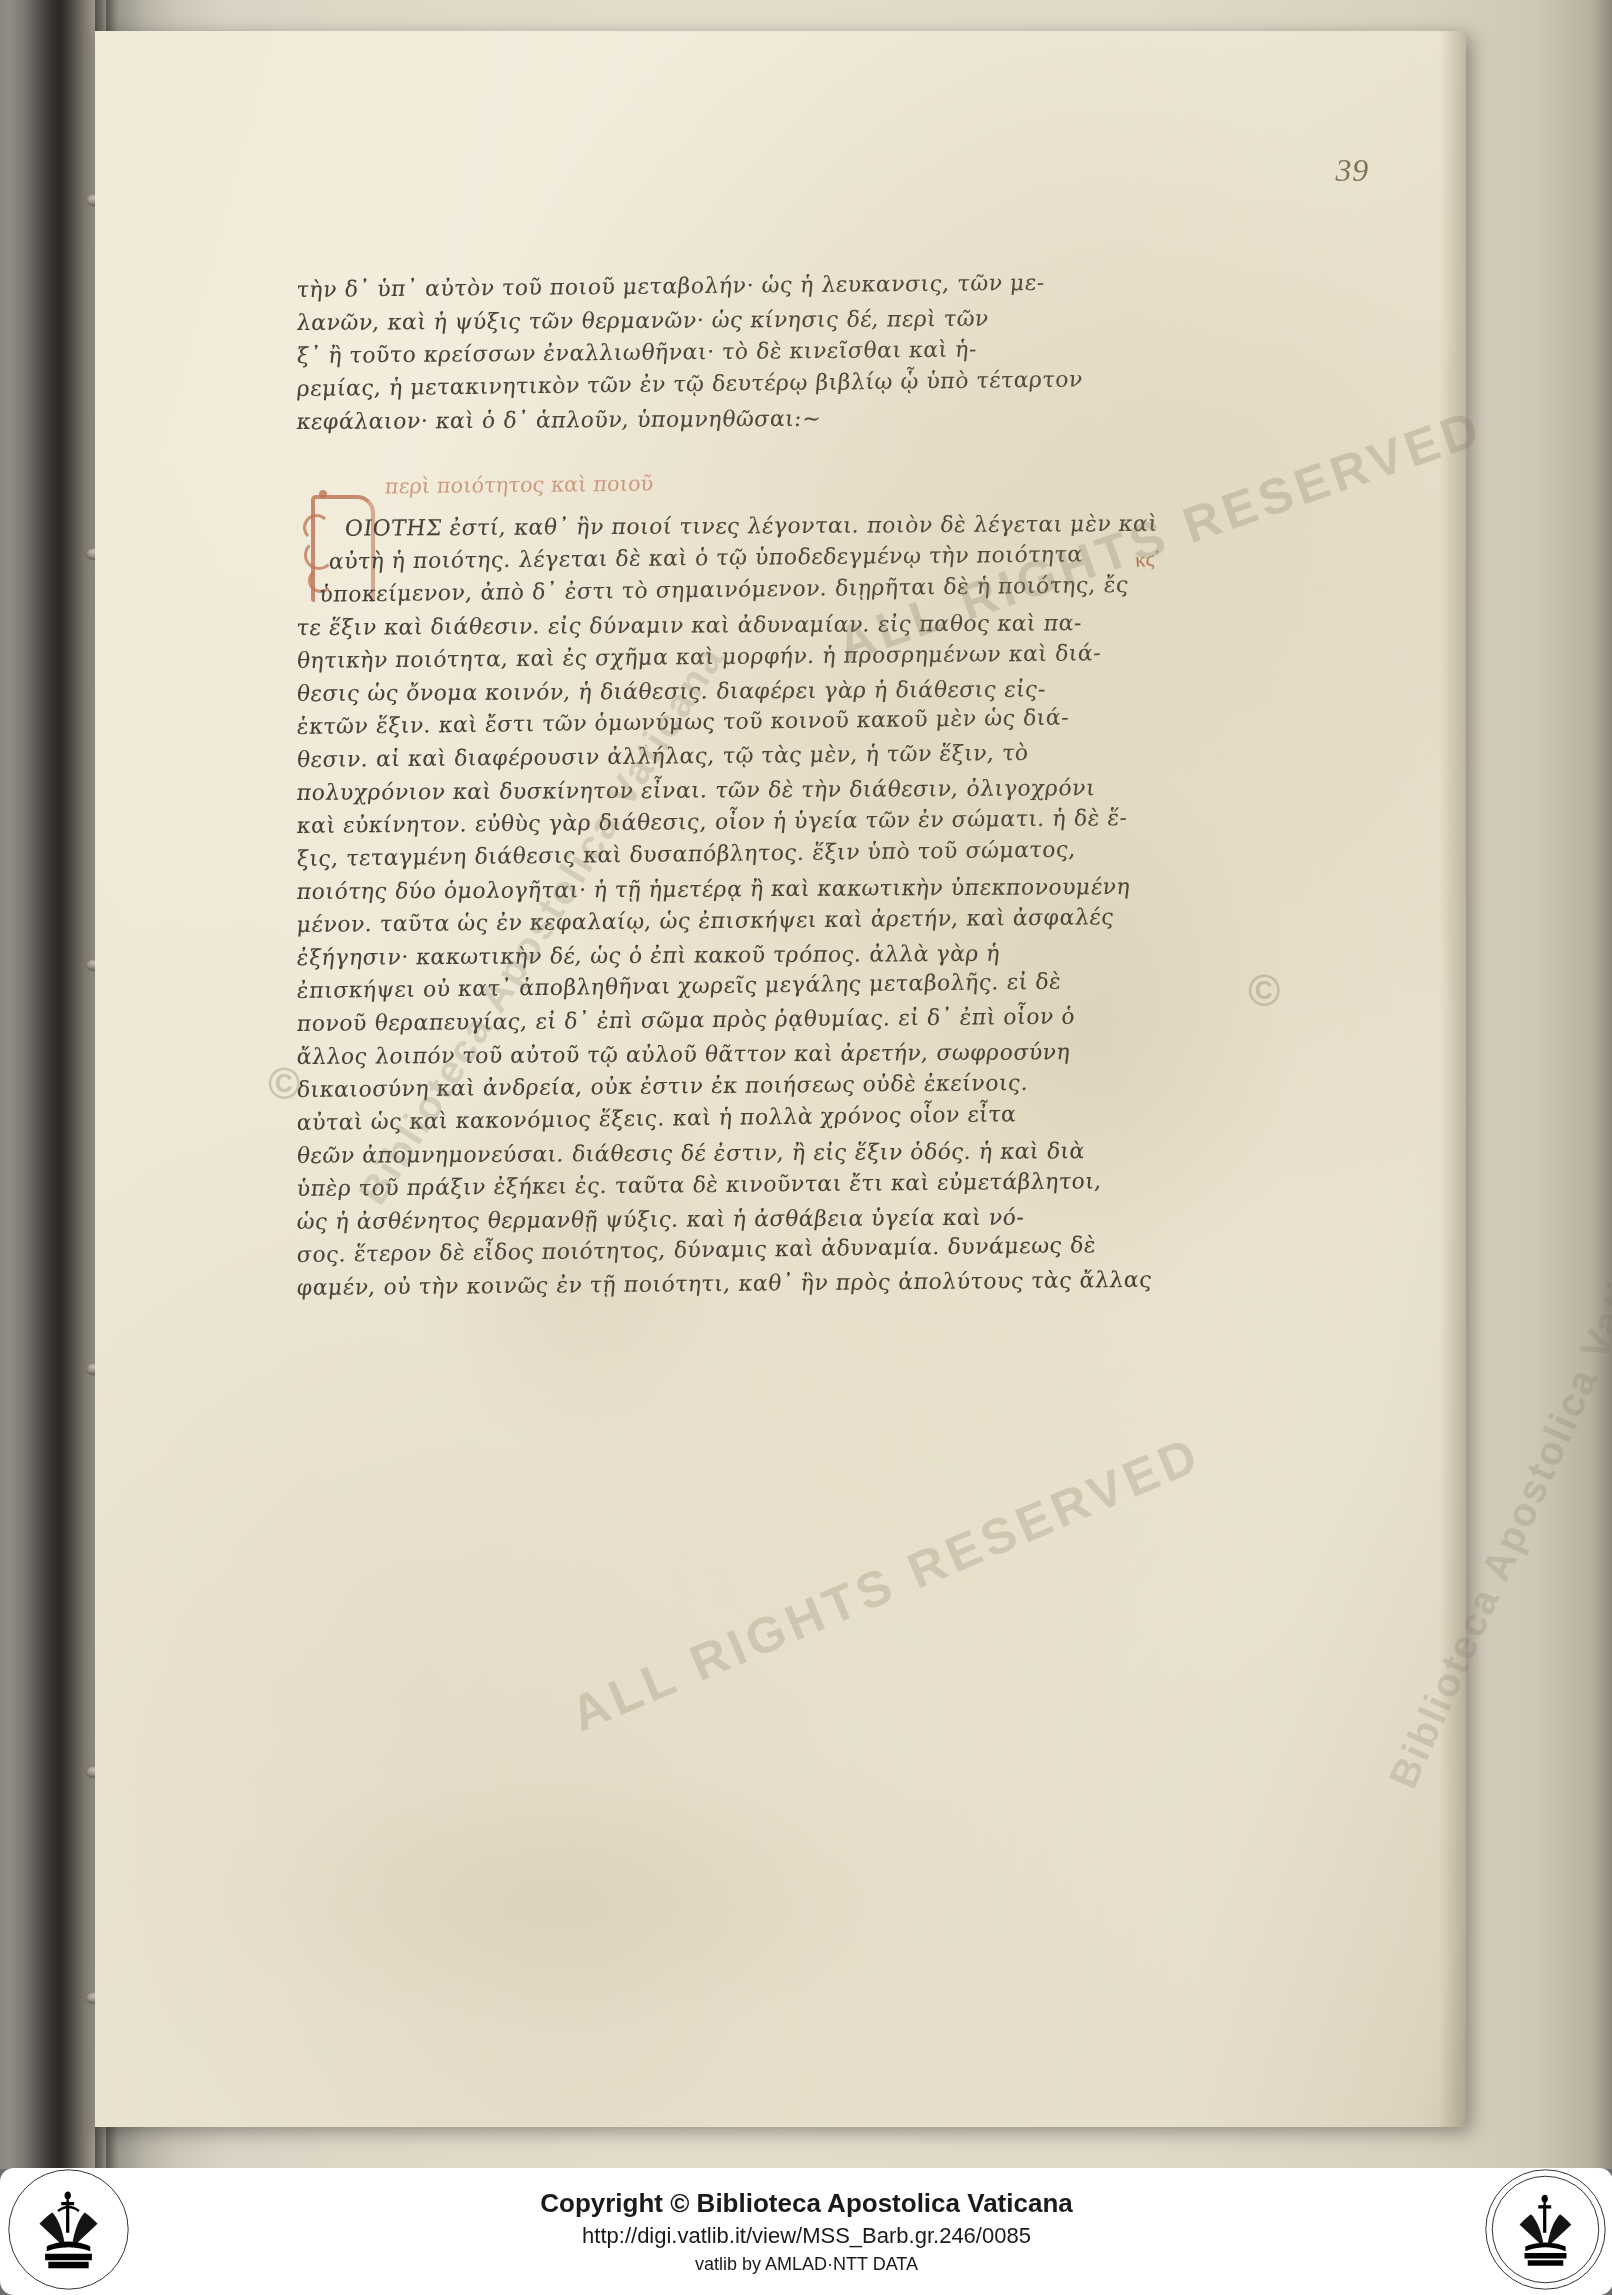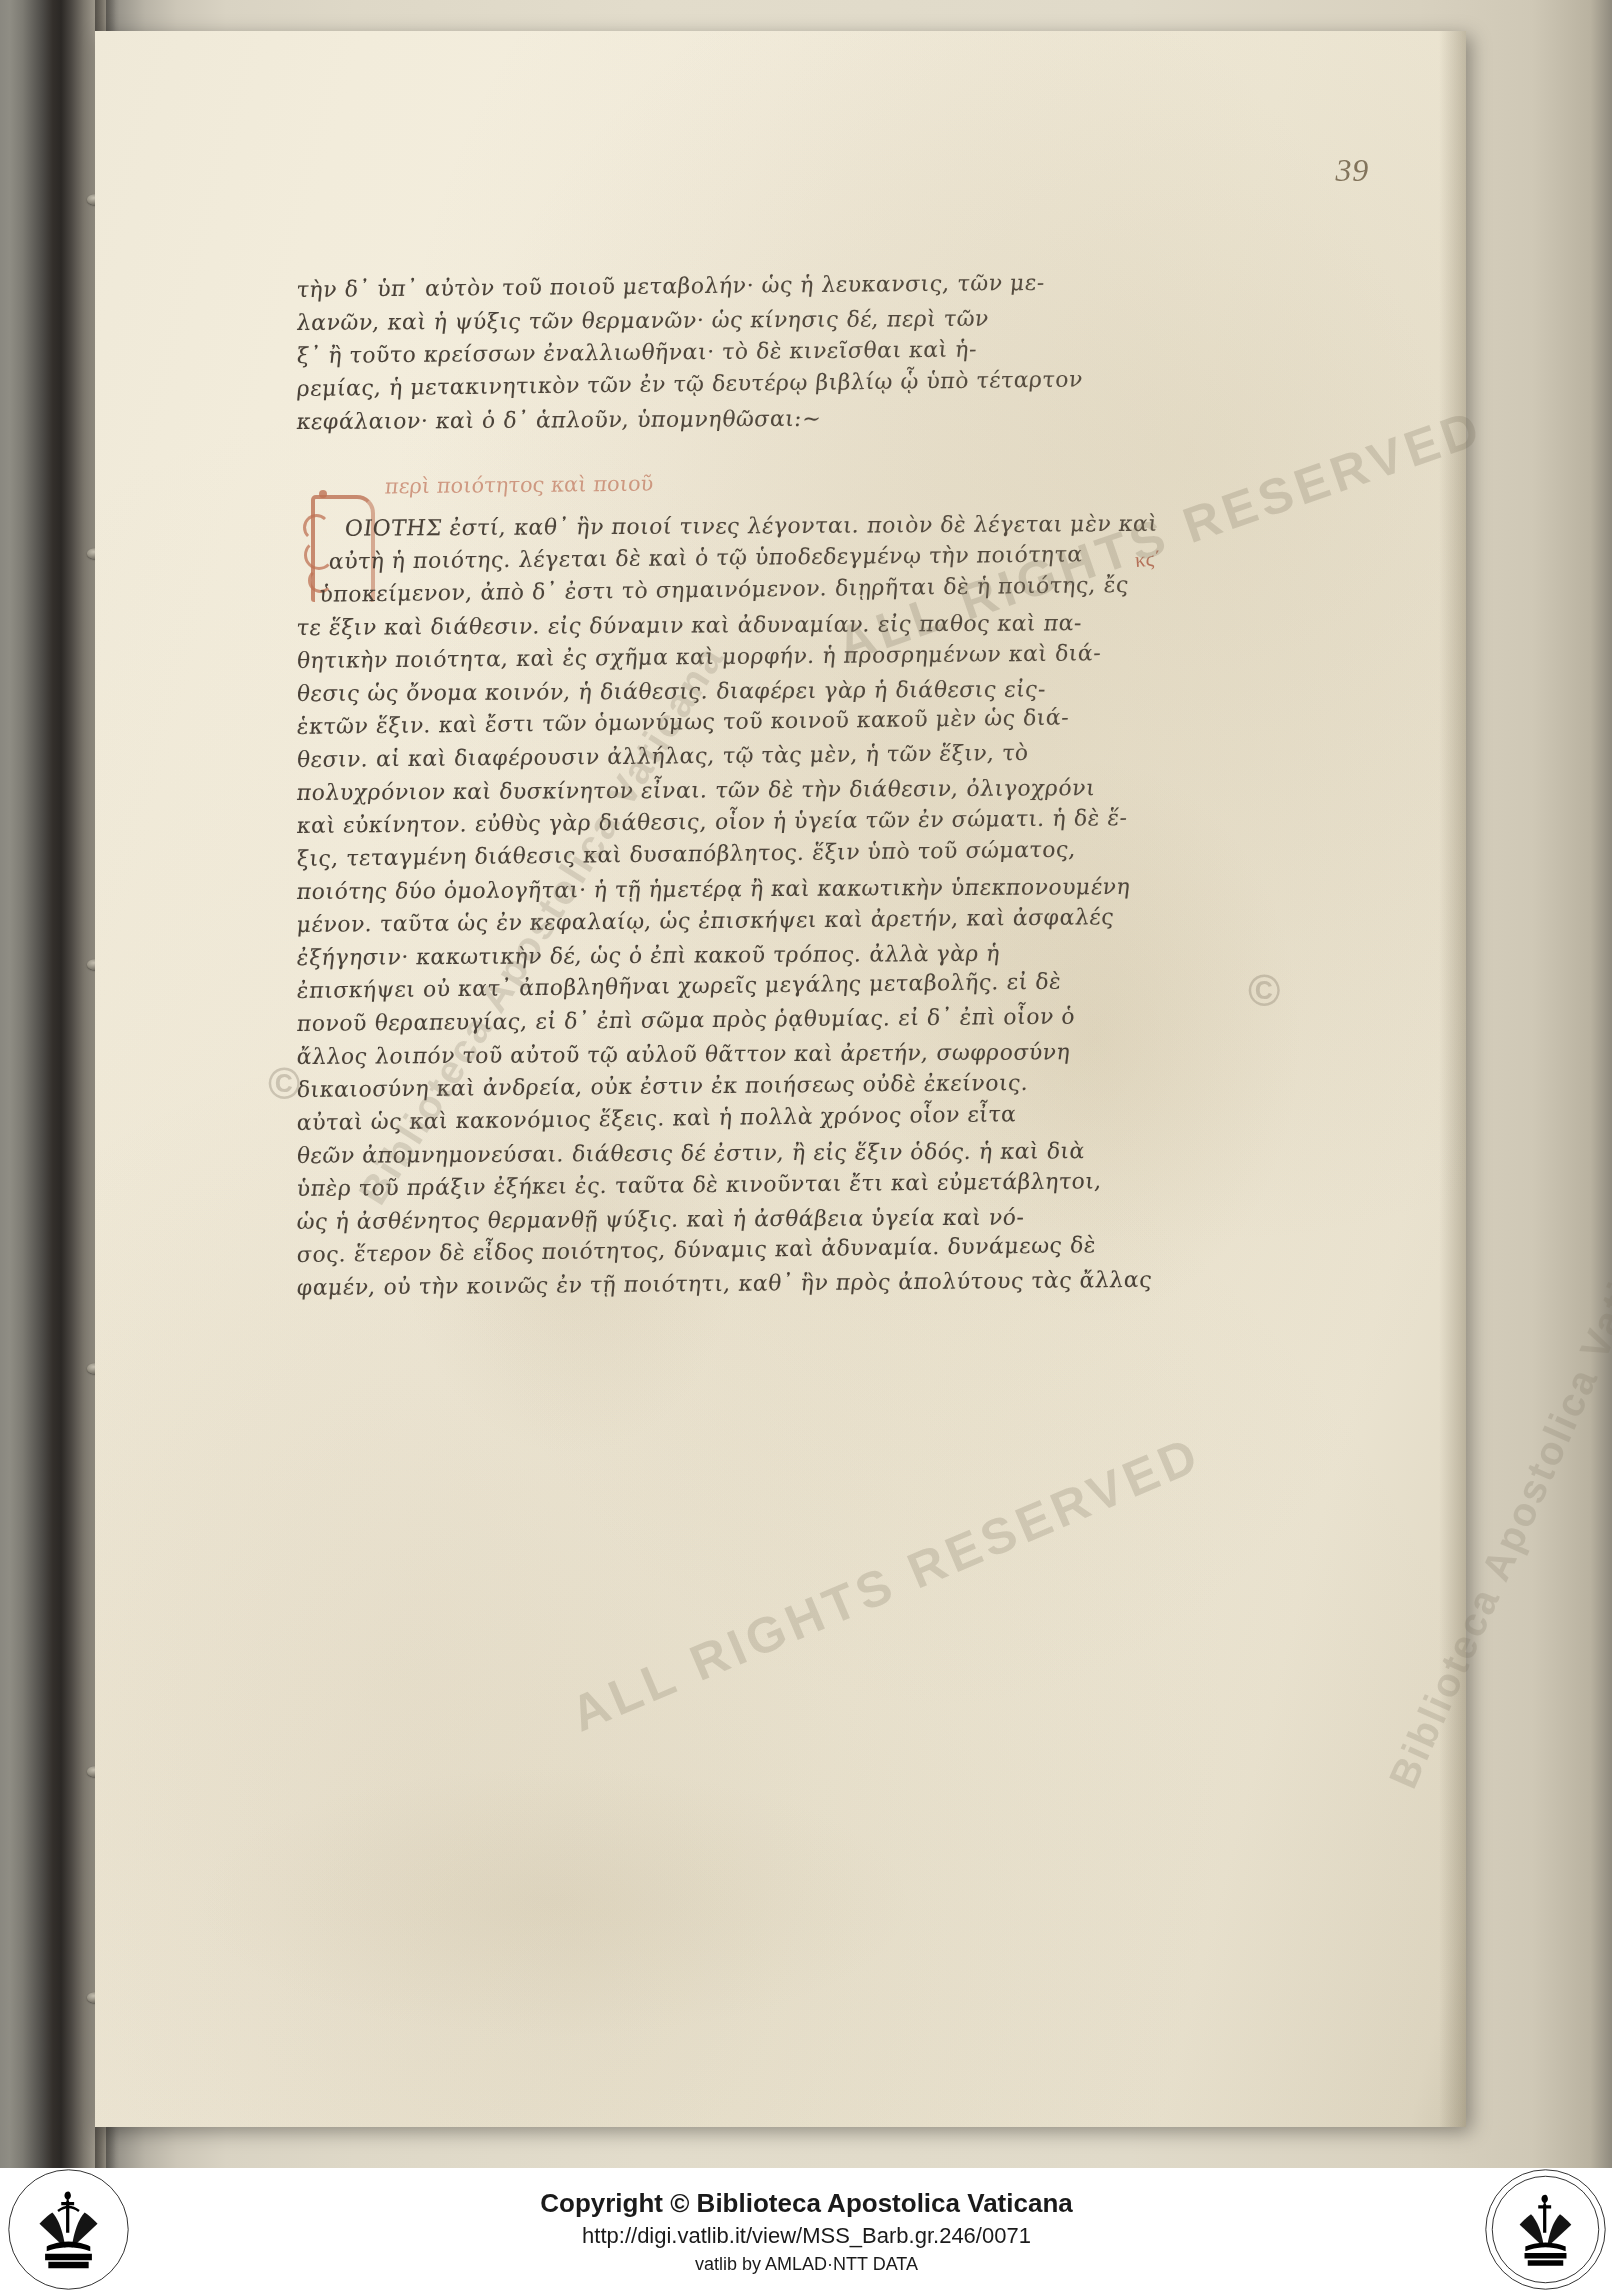--- a/index.html
+++ b/index.html
@@ -238,20 +238,21 @@
   #footer {
     position: absolute;
     left: 0;
     bottom: 0;
     width: 1613px;
     height: 127px;
     background: #ffffff;
     display: flex;
     align-items: center;
     justify-content: center;
+    border-radius: 14px;
   }
   #footer-center {
     text-align: center;
     color: #1a1a1a;
   }
   #footer-copy {
     font-size: 26px;
     font-weight: 700;
     line-height: 34px;
   }
@@ -382,21 +383,21 @@
         </g>
         <g fill="none" stroke="#000" stroke-width="3">
           <path d="M62 52 q13 -10 26 0"></path>
         </g>
       </svg>
       <div class="crest-text" style="opacity:0;">BIBLIOTECA APOSTOLICA VATICANA</div>
     </div>
 
     <div id="footer-center">
       <div id="footer-copy">Copyright © Biblioteca Apostolica Vaticana</div>
-      <div id="footer-url">http://digi.vatlib.it/view/MSS_Barb.gr.246/0071</div>
+      <div id="footer-url">http://digi.vatlib.it/view/MSS_Barb.gr.246/0085</div>
       <div id="footer-powered">vatlib by AMLAD·NTT DATA</div>
     </div>
 
     <div class="crest" id="crest-right">
       <svg width="121" height="121" viewBox="0 0 150 150" aria-hidden="true">
         <circle cx="75" cy="75" r="74" fill="#ffffff" stroke="#000" stroke-width="1"></circle>
         <circle cx="75" cy="75" r="66" fill="none" stroke="#000" stroke-width="1"></circle>
         <g fill="#000">
           <path d="M75 32 c-3 0 -5 2 -5 5 0 2 1 4 3 5 l-1 3 -6 0 0 4 6 0 0 30 4 0 0 -30 6 0 0 -4 -6 0 -1 -3 c2 -1 3 -3 3 -5 0 -3 -2 -5 -3 -5z"></path>
           <path d="M57 56 c-8 6 -14 13 -14 13 l30 28 c0 0 -3 -28 -16 -41z" opacity="0.92"></path>

